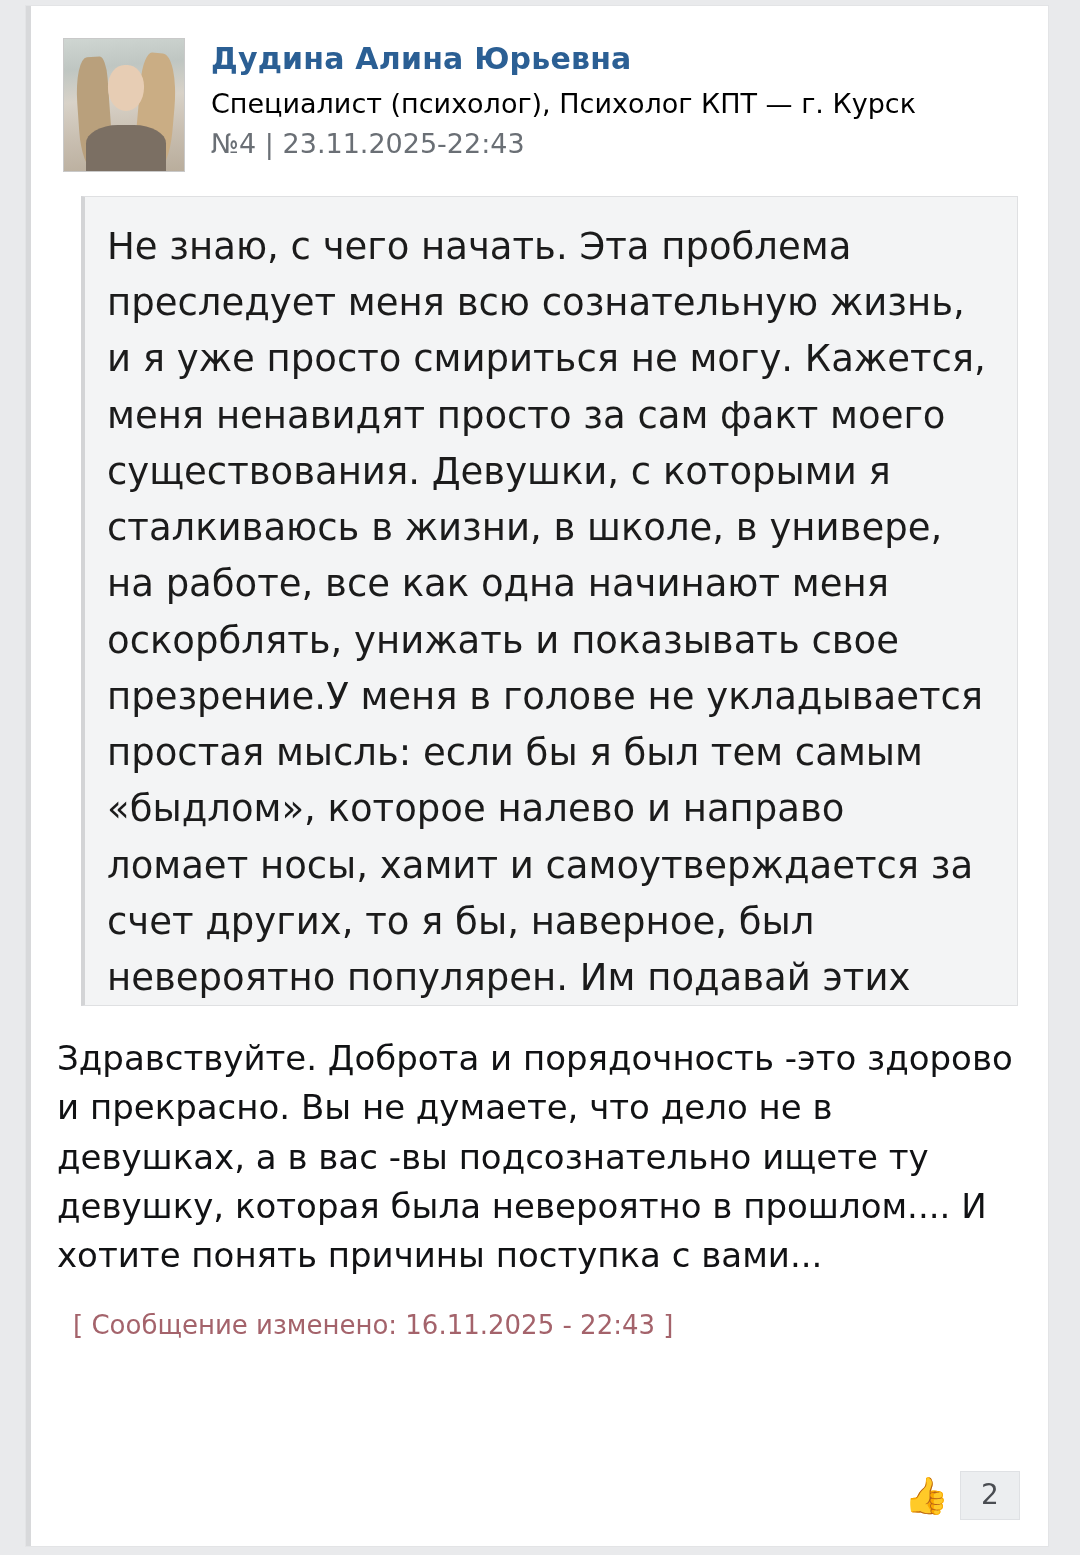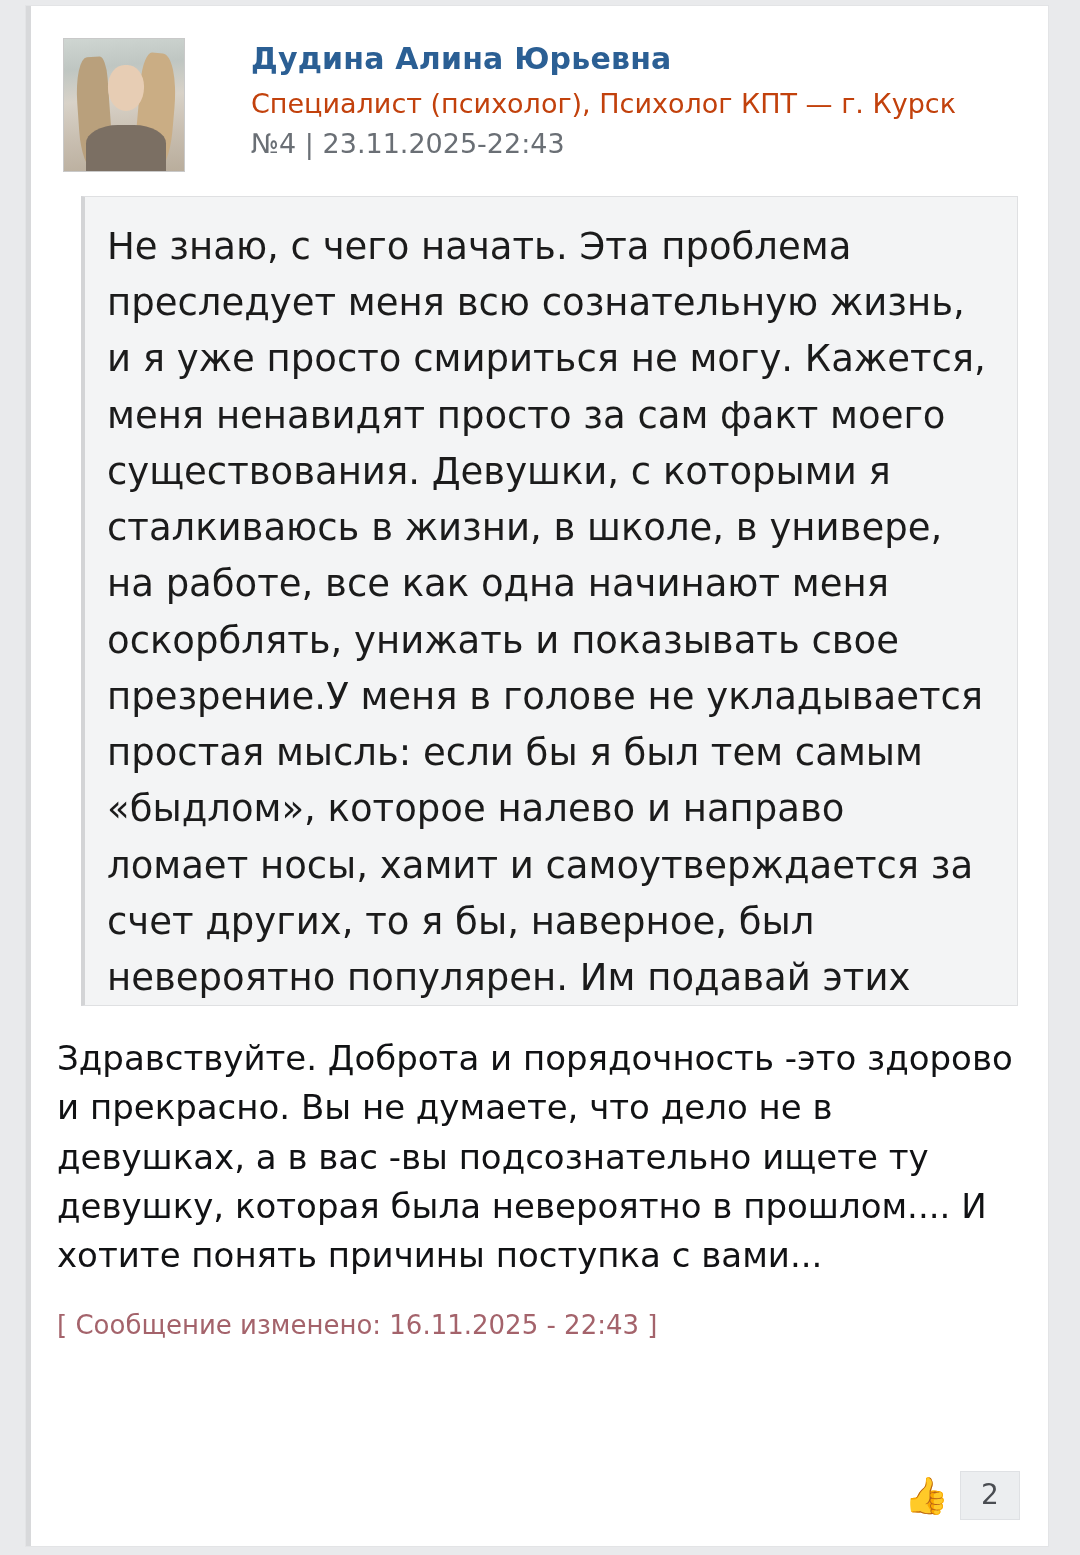--- a/index.html
+++ b/index.html
@@ -23,21 +23,20 @@
     min-height: 1540px;
     background: #ffffff;
     border-left: 5px solid #d8d9db;
     box-shadow: 0 0 0 1px #e3e4e6;
     box-sizing: border-box;
   }
   .post-header {
     display: flex;
     align-items: flex-start;
     padding: 32px 28px 0 32px;
-    gap: 40px;
   }
   .avatar {
     width: 120px;
     height: 132px;
     flex: 0 0 120px;
     border: 1px solid #c9c9c9;
     background: linear-gradient(175deg, #cfd6d2 0%, #bfc6c2 22%, #d8d2c8 45%, #c8beb0 72%, #b9ad9c 100%);
     position: relative;
     overflow: hidden;
   }
@@ -76,21 +75,21 @@
     padding-top: 2px;
   }
   .author-name {
     color: #2b5f94;
     font-size: 30px;
     font-weight: bold;
     line-height: 1.25;
     letter-spacing: 0.2px;
   }
   .author-role {
-    color: #c2410c;
+    color: #000000;
     font-size: 27px;
     line-height: 1.35;
     margin-top: 8px;
   }
   .post-meta {
     color: #6a6f75;
     font-size: 27px;
     line-height: 1.35;
     margin-top: 4px;
   }
@@ -110,21 +109,21 @@
     line-height: 1.52;
     word-wrap: break-word;
   }
   .reply-body {
     margin: 28px 34px 0 26px;
     color: #111214;
     font-size: 34px;
     line-height: 1.45;
   }
   .edit-note {
-    margin: 30px 0 0 26px;
+    margin: 30px 0 0 42px;
     color: #a4636b;
     font-size: 26px;
   }
   .footer-bar {
     position: absolute;
     right: 28px;
     bottom: 26px;
     display: flex;
     align-items: center;
     gap: 10px;

